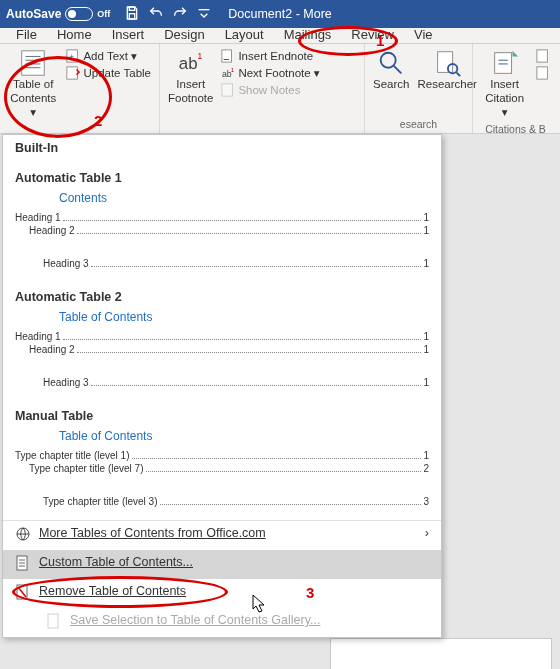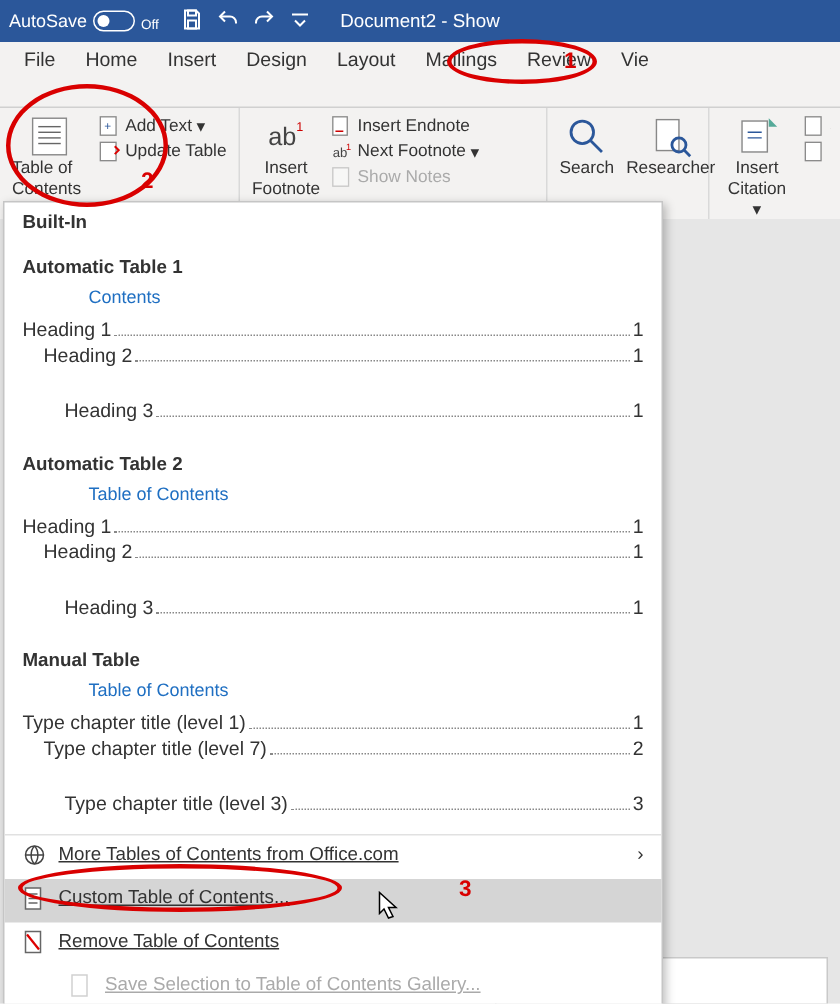--- a/index.html
+++ b/index.html
@@ -1,48 +1,48 @@
 <!DOCTYPE html>
 <html><head>
 <meta charset="utf-8">
 <style>
   * { box-sizing: border-box; margin: 0; padding: 0; font-family: "Segoe UI", Arial, sans-serif; }
   body { width: 560px; height: 669px; background: #e6e6e6; overflow: hidden; position: relative; }
 
   
   .titlebar { height: 28px; background: #2b579a; display: flex; align-items: center; color: #fff; font-size: 12px; position: relative; }
-  .autosave { display: flex; align-items: flex-end; gap: 4px; padding: 0 6px; }
+  .autosave { display: flex; align-items: center; gap: 4px; padding: 0 6px; font-weight: bold; }
   .toggle { width: 28px; height: 14px; border: 1px solid #fff; border-radius: 8px; position: relative; display: inline-block; }
   .toggle::after { content: ""; width: 8px; height: 8px; background: #fff; border-radius: 50%; position: absolute; left: 2px; top: 2px; }
   .qat { display: flex; align-items: center; gap: 8px; padding: 0 8px; }
   .qat svg { width: 16px; height: 16px; }
   .doclabel { position: absolute; left: 50%; transform: translateX(-50%); font-size: 12.5px; }
 
   
-  .tabs { height: 44px; background: #f3f2f1; display: flex; align-items: flex-start; font-size: 13px; color: #333; padding-left: 6px; border-bottom: 1px solid #d0d0d0; }
+  .tabs { height: 16px; background: #f3f2f1; display: flex; align-items: center; font-size: 13px; color: #333; padding-left: 6px; border-bottom: 1px solid #d0d0d0; }
   .tab { padding: 4px 10px 6px 10px; cursor: pointer; }
   .tab.active { color: #2b579a; border-bottom: 2px solid #2b579a; font-weight: 500; }
 
   
   .ribbon { height: 90px; background: #f3f2f1; display: flex; border-bottom: 1px solid #d0d0d0; position: relative; }
   .group { border-right: 1px solid #d9d9d9; padding: 2px 4px 0 4px; display: flex; flex-direction: column; justify-content: space-between; position: relative; }
   .group-label { text-align: center; font-size: 10.5px; color: #666; padding: 2px 0 3px 0; white-space: nowrap; }
   .btncol { display: flex; flex-direction: column; align-items: center; padding: 2px 4px; font-size: 11.5px; color: #333; line-height: 1.2; }
   .btncol svg { width: 30px; height: 30px; }
   .btnrow { display: flex; align-items: center; gap: 3px; font-size: 11.5px; color: #333; padding: 1px 2px; white-space: nowrap; }
   .btnrow svg { width: 14px; height: 14px; flex-shrink: 0; }
   .side-stack { display: flex; flex-direction: column; gap: 1px; padding: 2px 2px 0 2px; }
   .toprow { display: flex; }
 
   
   .gallery { position: absolute; left: 2px; top: 134px; width: 440px; background: #fff; border: 1px solid #c5c5c5; box-shadow: 2px 2px 6px rgba(0,0,0,0.25); font-size: 12px; }
   .gal-section-title { font-weight: bold; font-size: 12.5px; color: #333; padding: 10px 12px 6px 12px; }
   .gal-preview { padding: 0 12px 10px 12px; }
   .preview-title { color: #1f6fc2; font-size: 12px; margin-bottom: 6px; margin-left: 44px; }
-  .dotline { display: flex; align-items: baseline; font-size: 13px; color: #333; padding: 1px 0; }
+  .dotline { display: flex; align-items: baseline; font-size: 10px; color: #333; padding: 1px 0; }
   .dotline.ind1 { padding-left: 14px; }
   .dotline.ind2 { padding-left: 28px; margin-top: 20px; }
   .dots { flex: 1; border-bottom: 1px dotted #888; margin: 0 2px 2px 2px; }
   .sep { border-top: 1px solid #e1e1e1; margin-top: 2px; }
   .menurow { display: flex; gap: 8px; padding: 5px 12px; font-size: 12.5px; color: #333; position: relative; }
   .menurow svg { width: 16px; height: 16px; flex-shrink: 0; }
   .menurow.highlight { background: #d5d5d5; }
   .menurow.disabled { color: #aaa; padding-left: 43px; }
   .menurow.disabled svg { opacity: 0.45; }
   .chev-right { margin-left: auto; }
@@ -81,21 +81,21 @@
         </svg></span>
     <span><svg viewBox="0 0 24 24" fill="none" stroke="#fff" stroke-width="2">
           <path d="M15 14l5-5-5-5"></path>
           <path d="M20 9H10a6 6 0 00-6 6v1"></path>
         </svg></span>
     <span><svg viewBox="0 0 24 24" fill="none" stroke="#fff" stroke-width="2">
           <line x1="4" y1="7" x2="20" y2="7"></line>
           <polyline points="7 13 12 18 17 13"></polyline>
         </svg></span>
   </div>
-  <div class="doclabel">Document2 - Show</div>
+  <div class="doclabel">Document2 - More</div>
 </div>
 
 <div class="tabs">
   <div class="tab">File</div>
   <div class="tab">Home</div>
   <div class="tab">Insert</div>
   <div class="tab">Design</div>
   <div class="tab">Layout</div>
   <div class="tab">Mailings</div>
   <div class="tab">Review</div>
@@ -107,21 +107,21 @@
   <div class="group" style="width:160px">
     <div class="toprow">
       <div class="btncol">
         <svg viewBox="0 0 32 32">
             <rect x="4" y="3" width="24" height="26" fill="#fff" stroke="#888"></rect>
             <line x1="8" y1="9" x2="24" y2="9" stroke="#666"></line>
             <line x1="8" y1="13" x2="24" y2="13" stroke="#666"></line>
             <line x1="8" y1="17" x2="24" y2="17" stroke="#666"></line>
             <line x1="8" y1="21" x2="24" y2="21" stroke="#666"></line>
           </svg>
-        <span style="white-space:pre-line;"><span>Table of
+        <span style="white-space:pre-line;text-align:center"><span>Table of
 Contents</span> ▾</span>
       </div>
       <div class="side-stack">
         <div class="btnrow">
           <svg viewBox="0 0 16 16">
               <rect x="1" y="1" width="12" height="14" fill="#fff" stroke="#888"></rect>
               <text x="4" y="11" font-size="9" fill="#2b579a">+</text>
             </svg>
           <span>Add Text</span>
             <span> ▾</span>

